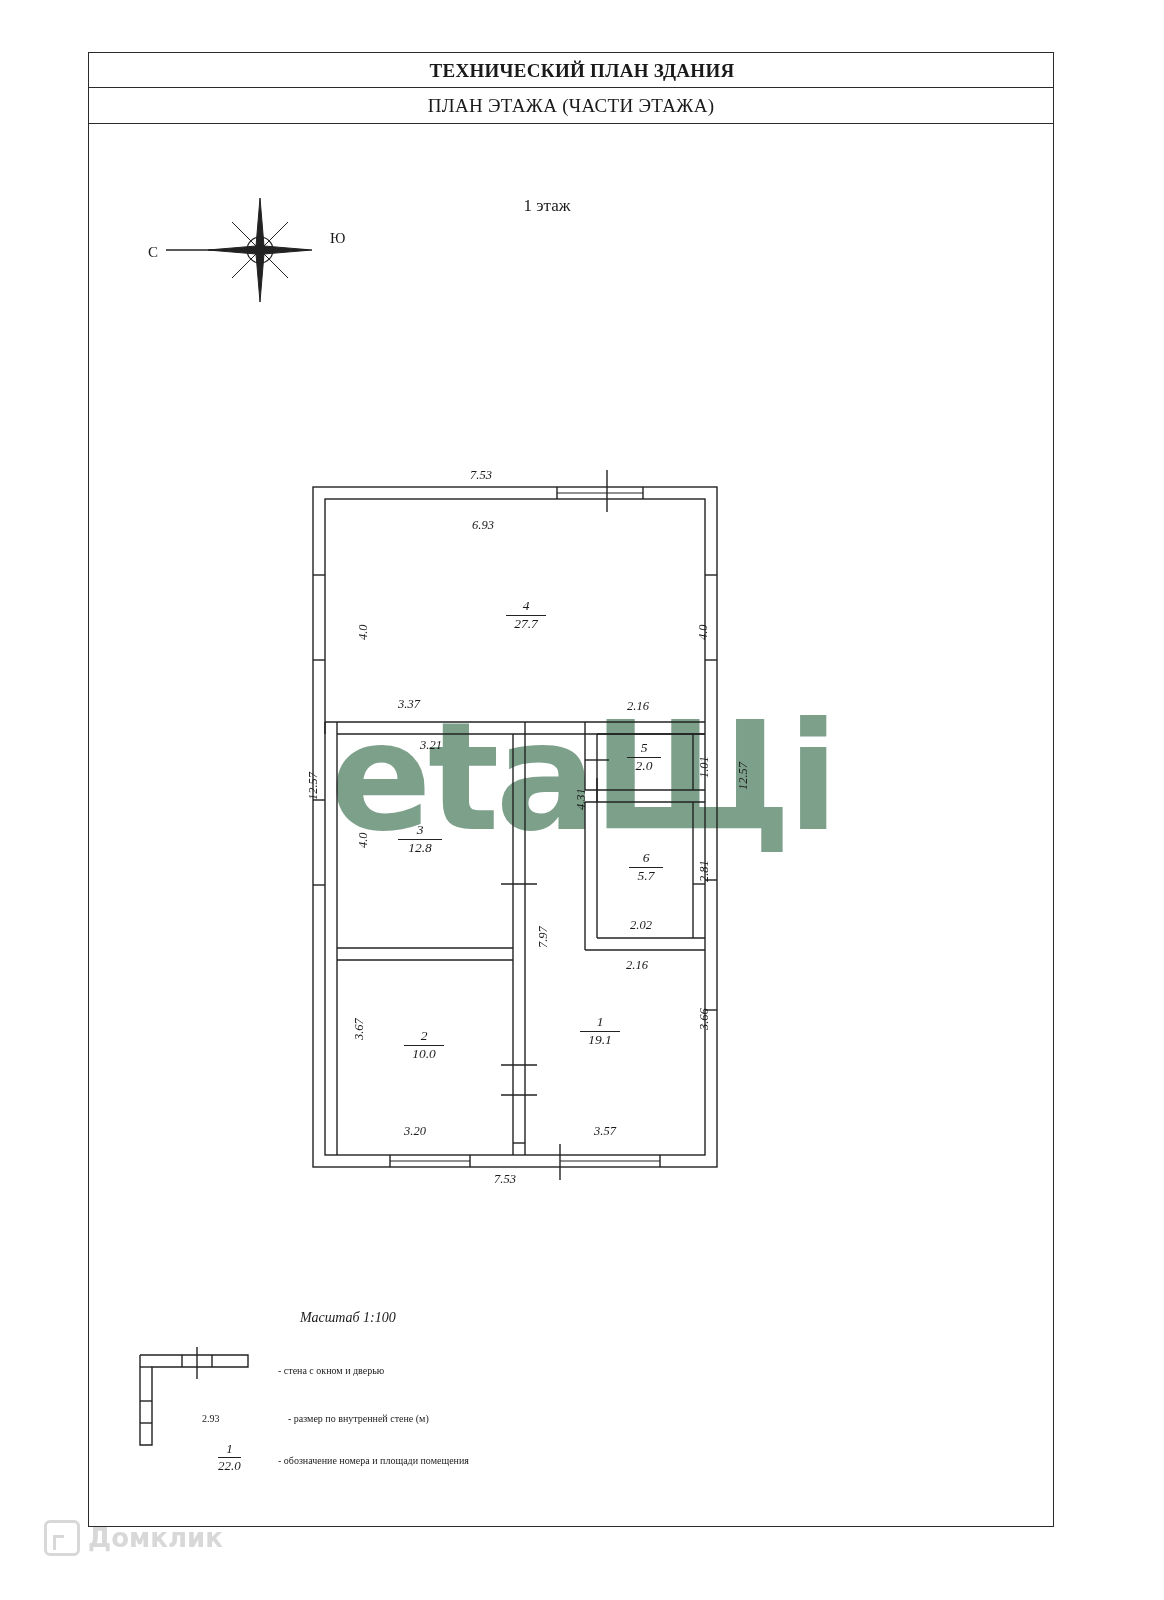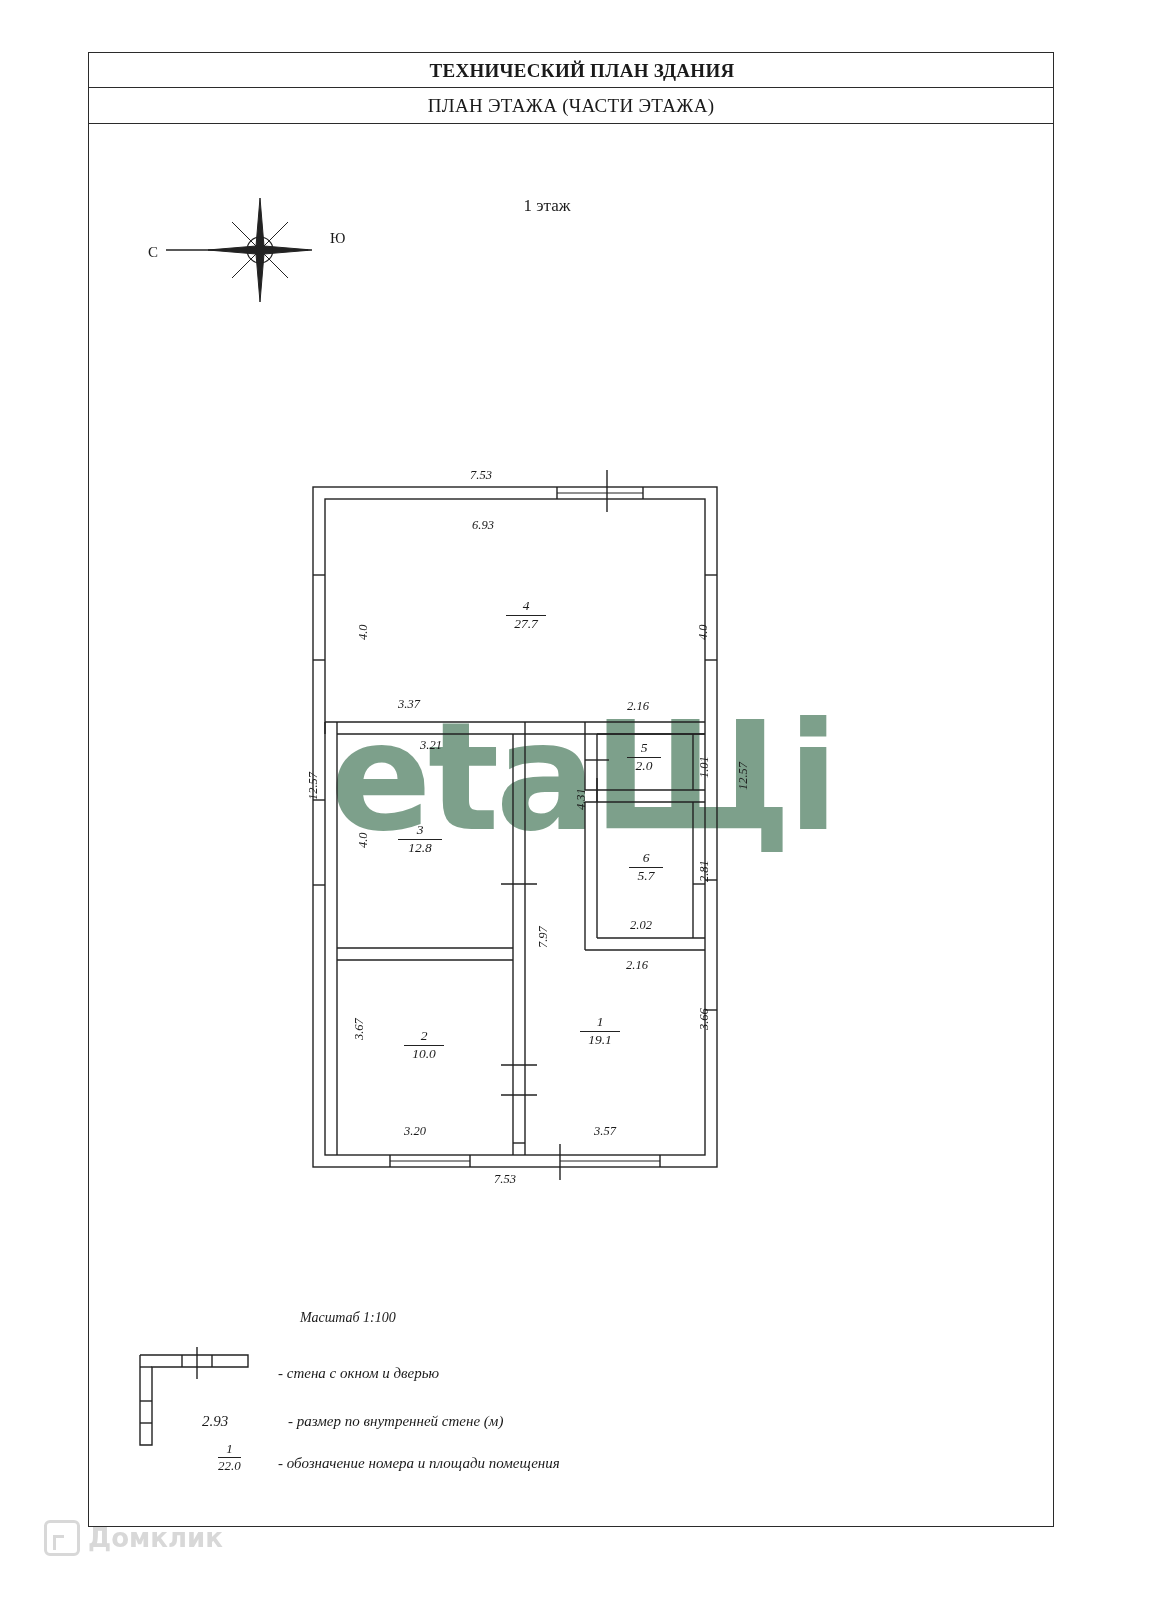--- a/index.html
+++ b/index.html
@@ -99,25 +99,25 @@
   .plan { position: absolute; left: 0; top: 0; width: 1164px; height: 1600px; }
 
   
   .scale-label {
     position: absolute;
     left: 300px; top: 1310px;
     font-size: 14px;
     font-style: italic;
   }
   .legend { position: absolute; left: 130px; top: 1345px; width: 700px; height: 160px; }
-  .legend .row { position: absolute; font-size: 15px; font-style: italic; }
+  .legend .row { position: absolute; font-size: 10px; }
   .legend .r1 { left: 148px; top: 20px; }
   .legend .r2 { left: 158px; top: 68px; }
   .legend .r3 { left: 148px; top: 110px; }
-  .legend .dim { position: absolute; left: 72px; top: 68px; font-size: 15px; font-style: italic; }
+  .legend .dim { position: absolute; left: 72px; top: 68px; font-size: 10px; }
   .legend .frac {
     position: absolute; left: 88px; top: 96px;
     font-size: 13px; font-style: italic; text-align: center;
   }
   .legend .frac .num { display: block; }
   .legend .frac .den { display: block; border-top: 1px solid #222; }
 
   
   .rm {
     position: absolute;

